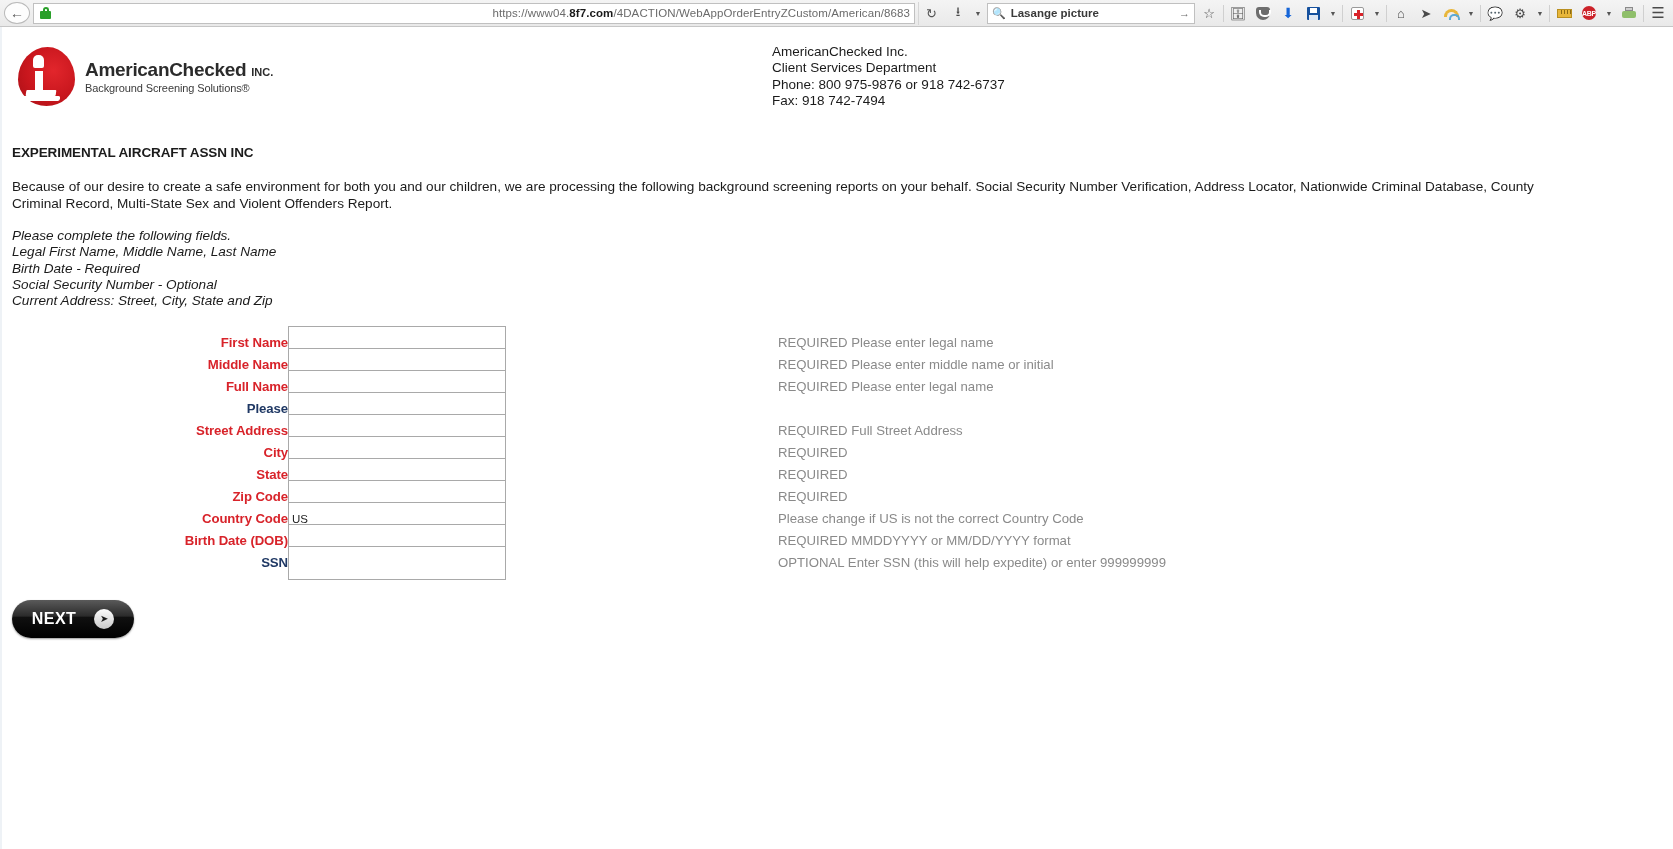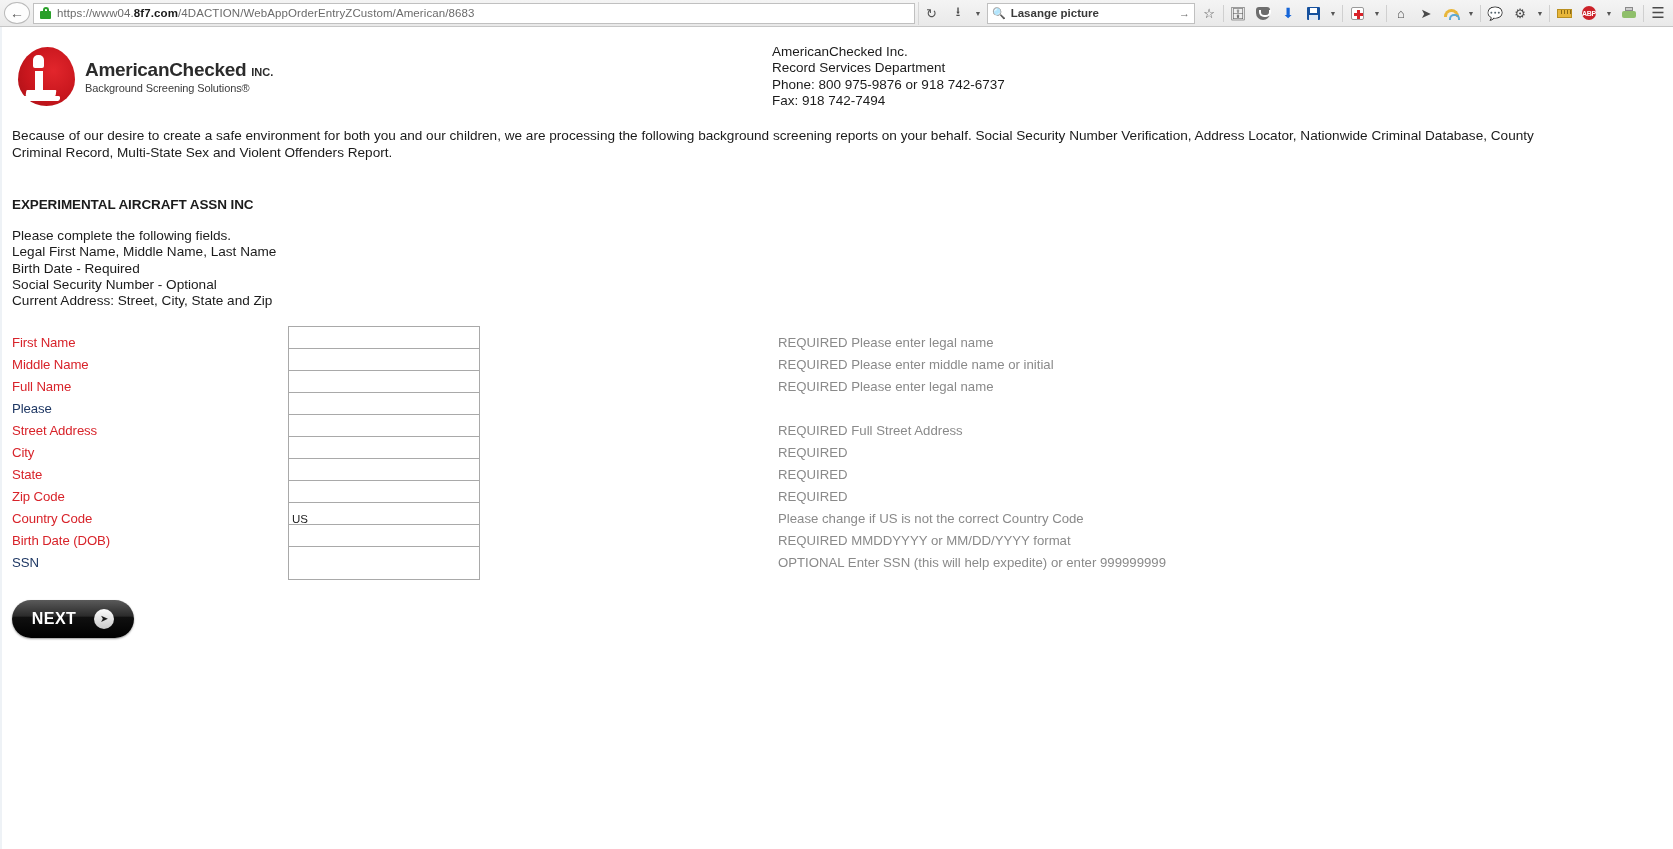--- a/index.html
+++ b/index.html
@@ -32,20 +32,21 @@
   }
   #url-bar {
     flex: 1 1 auto;
     height: 21px;
     background: #ffffff;
     border: 1px solid #c0c0c0;
     display: flex;
     align-items: center;
     padding: 0 4px;
     min-width: 0;
+    justify-content: space-between;
   }
   #lock-icon {
     width: 11px; height: 12px;
     margin: 0 6px 0 2px;
     position: relative;
     flex: none;
   }
   #lock-icon .body {
     position: absolute; bottom: 0; left: 0;
     width: 11px; height: 8px;
@@ -279,44 +280,46 @@
     line-height: 17px;
     padding: 18px 14px 0 12px;
     max-width: 1560px;
   }
 
   #instructions {
     font-size: 13.6px;
     color: #1b1b1b;
     line-height: 16.3px;
     padding: 16px 0 0 12px;
+    font-style: italic;
   }
 
   
   #order-form {
     padding: 22px 0 0 12px;
   }
   .form-row {
     display: flex;
     align-items: center;
     height: 22px;
     margin-bottom: 0px;
   }
   .form-label {
     width: 276px;
     font-size: 13.2px;
-    font-weight: normal;
+    font-weight: bold;
     color: #d8232a;
     flex: none;
     letter-spacing: -0.1px;
+    text-align: right;
   }
   .form-label.optional { color: #1f3864; }
   .field-cell { width: 490px; flex: none; }
   .form-input {
-    width: 192px;
+    width: 218px;
     height: 17px;
     border: 1px solid #a9a9a9;
     background: #ffffff;
     font-family: "Liberation Sans", sans-serif;
     font-size: 11.5px;
     color: #1b1b1b;
     padding: 16px 3px;
     outline: none;
   }
   .form-hint {
@@ -463,29 +466,29 @@
         <div id="logo-title">
           <span>AmericanChecked</span>
           <span class="inc">INC.</span>
         </div>
         <div id="logo-tagline">Background Screening Solutions®</div>
       </div>
     </div>
 
     <div id="contact-block">
       <div>AmericanChecked Inc.</div>
-      <div>Record Services Department</div>
+      <div>Client Services Department</div>
       <div>Phone: 800 975-9876 or 918 742-6737</div>
       <div>Fax: 918 742-7494</div>
     </div>
   </div>
 
+  <div id="company-name">EXPERIMENTAL AIRCRAFT ASSN INC</div>
+
   <div id="intro-paragraph">Because of our desire to create a safe environment for both you and our children, we are processing the following background screening reports on your behalf. Social Security Number Verification, Address Locator, Nationwide Criminal Database, County Criminal Record, Multi-State Sex and Violent Offenders Report.</div>
-
-  <div id="company-name">EXPERIMENTAL AIRCRAFT ASSN INC</div>
 
   <div id="instructions">
     <div>Please complete the following fields.</div>
     <div>Legal First Name, Middle Name, Last Name</div>
     <div>Birth Date - Required</div>
     <div>Social Security Number - Optional</div>
     <div>Current Address: Street, City, State and Zip</div>
   </div>
 
   <div id="order-form">

